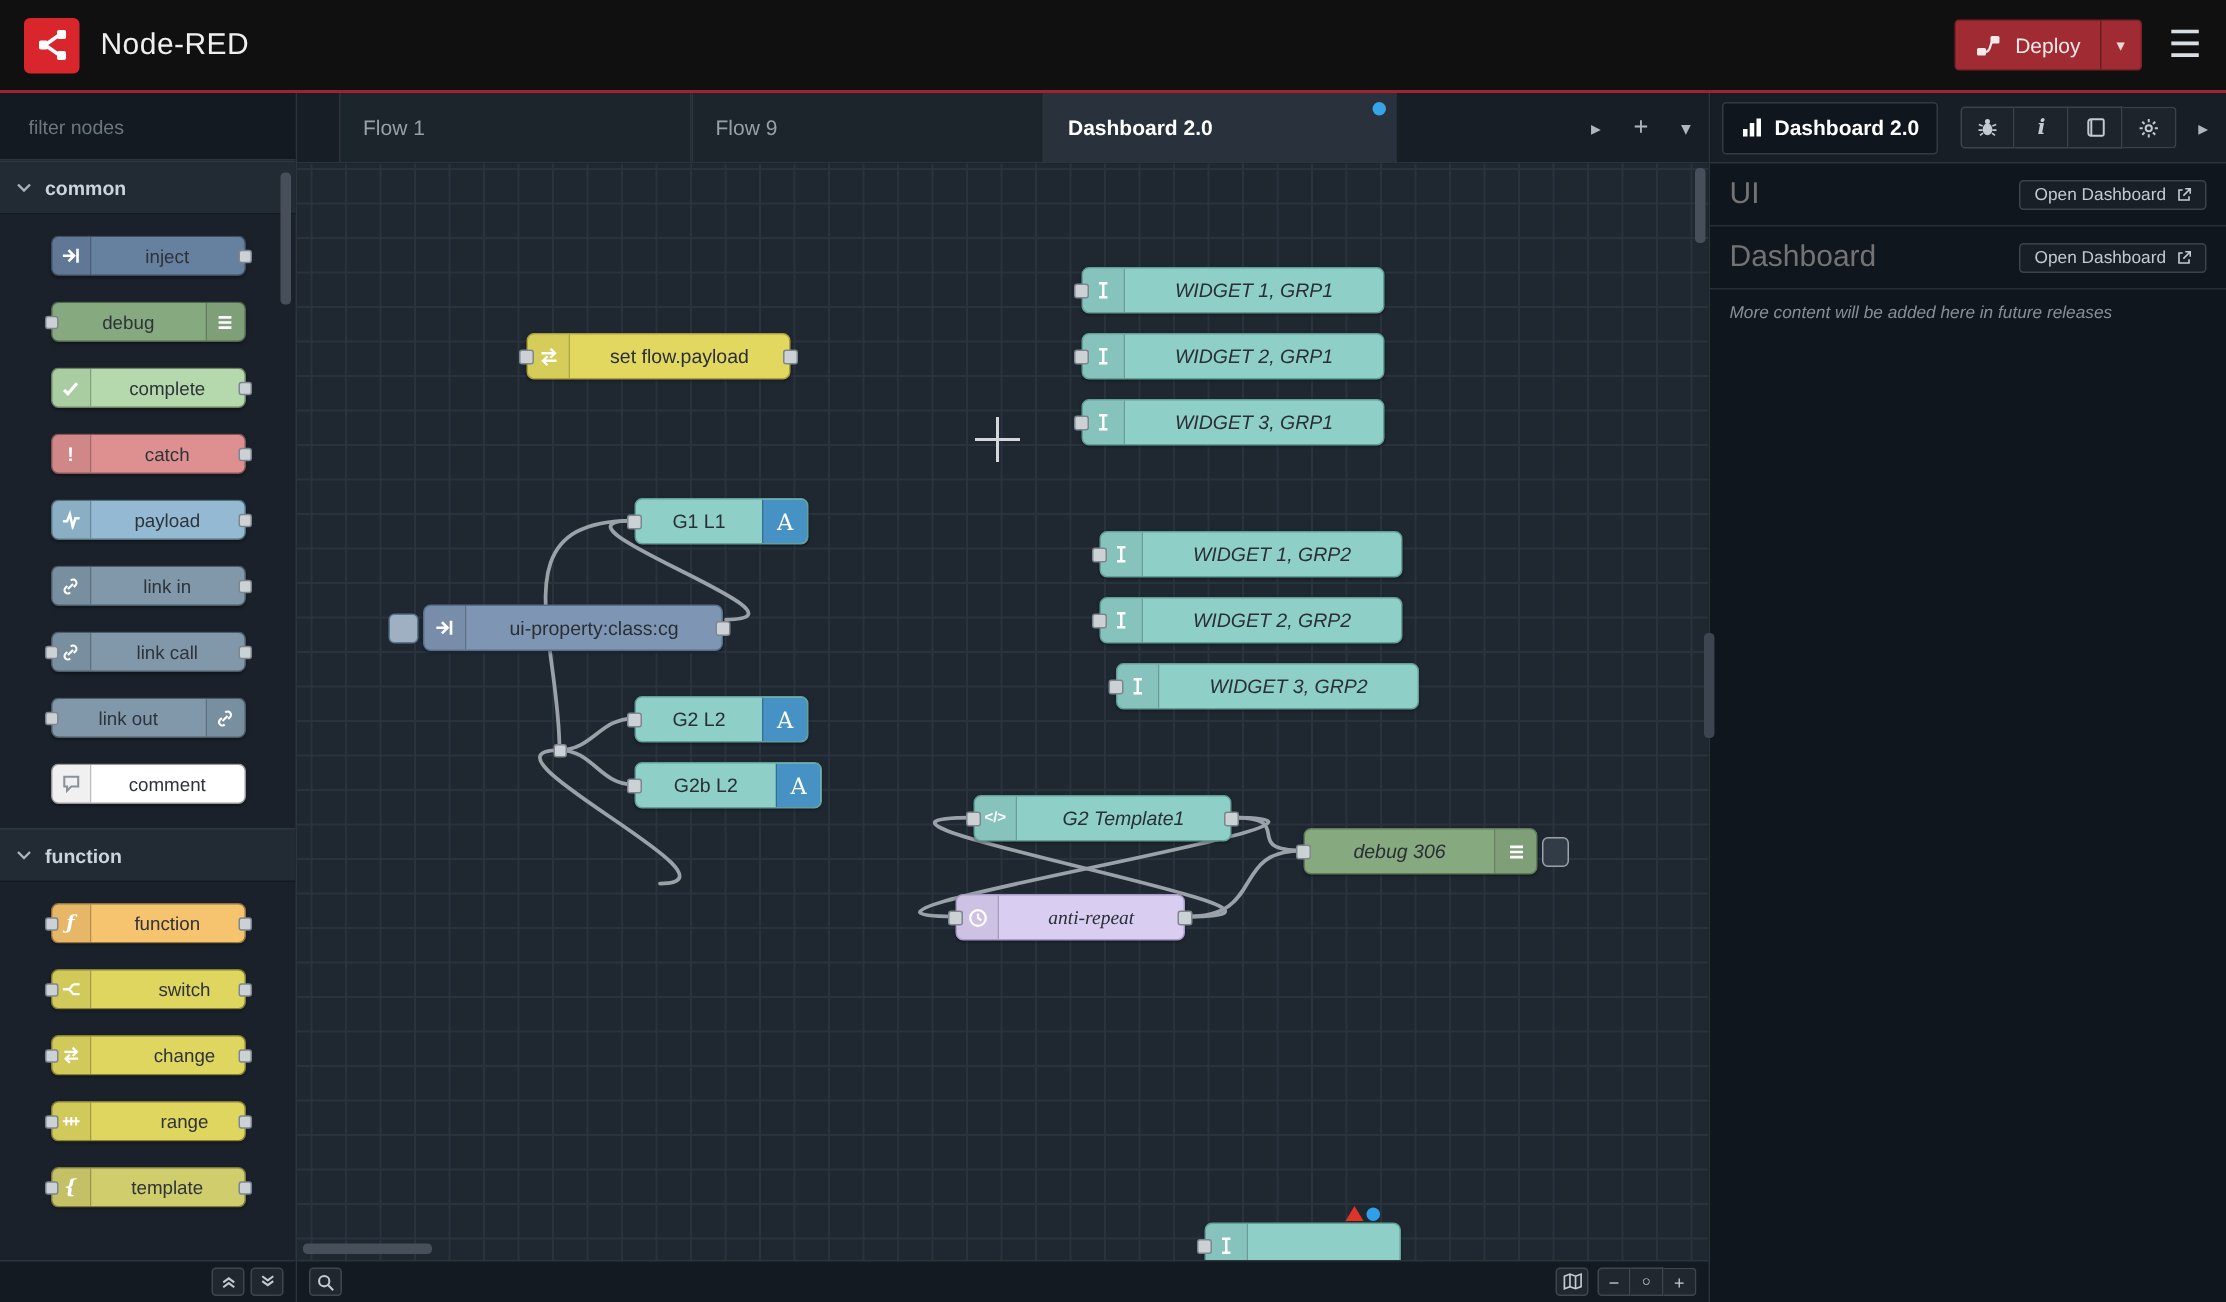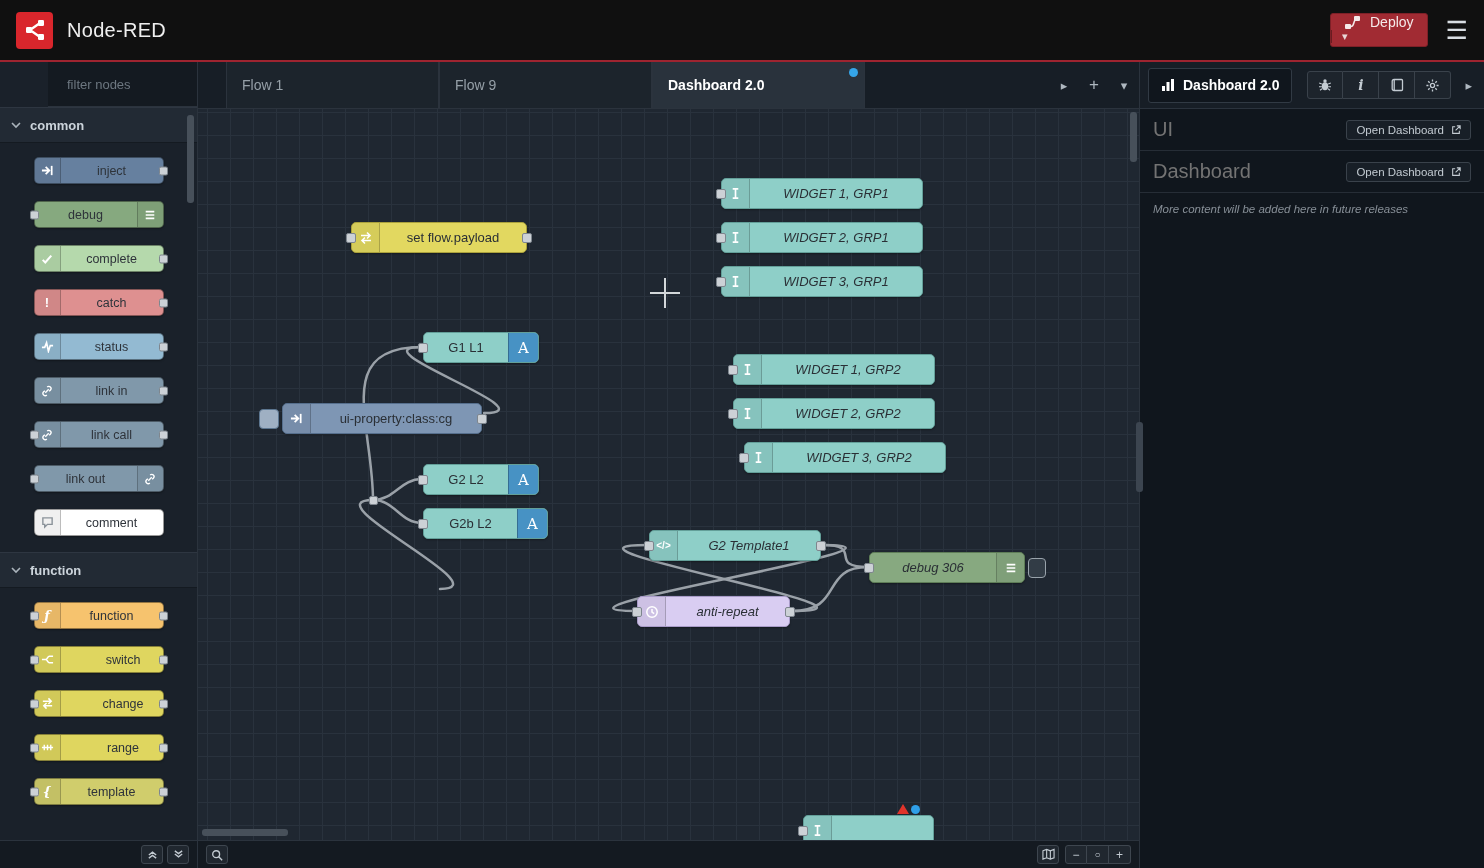--- a/index.html
+++ b/index.html
@@ -8,32 +8,32 @@
   .app { width:1484px; height:868px; display:flex; flex-direction:column; }
 
   
   .header { height:62px; background:#101010; border-bottom:2px solid #9e2430;
             display:flex; align-items:center; padding:0 16px; }
   .logo { width:37px; height:37px; background:#d9262c; border-radius:4px;
           display:flex; align-items:center; justify-content:center; }
   .app-title { color:#efefef; font-size:20px; margin-left:14px; font-weight:500; letter-spacing:.3px; }
   .header-right { margin-left:auto; display:flex; align-items:center; gap:18px; }
   .deploy { display:flex; align-items:stretch; height:34px; background:#a12b33;
-            border:1px solid #7e2027; border-radius:3px; color:#f2dede; cursor:pointer;flex-direction:column; }
+            border:1px solid #7e2027; border-radius:3px; color:#f2dede; cursor:pointer; }
   .deploy-main { display:flex; align-items:center; gap:9px; padding:0 13px; font-size:14px; color:#f5eaea; }
   .deploy-caret { display:flex; align-items:center; padding:0 10px; border-left:1px solid rgba(0,0,0,.35); font-size:11px; color:#e8d8d8; }
   .hamburger { color:#d8dde2; font-size:25px; line-height:1; cursor:pointer; }
 
   
   .main { flex:1; display:flex; min-height:0; }
 
   
   .palette { width:198px; background:#1a212a; border-right:1px solid #2b333d; display:flex; flex-direction:column; }
   .palette-search { height:45px; background:#141a21; border-bottom:1px solid #2b333d;
-                    display:flex; align-items:center; gap:8px; padding:0 11px;margin-left:48px; }
+                    display:flex; align-items:center; gap:8px; padding:0 11px; }
   .palette-search input { flex:1; background:transparent; border:none; outline:none;
                           color:#aab4bd; font-size:13px; font-family:inherit; }
   .palette-search input::placeholder { color:#6d7780; }
   .palette-scroll { flex:1; position:relative; overflow:hidden; }
   .pal-thumb { position:absolute; right:3px; top:8px; width:7px; height:88px; background:#47505a; border-radius:3px; }
   .cat-header { height:36px; background:#222a34; border-top:1px solid #2e3641; border-bottom:1px solid #141a21;
                 display:flex; align-items:center; gap:9px; padding:0 11px;
                 color:#ccd4db; font-size:13px; font-weight:bold; cursor:pointer; }
   .pal-items { display:flex; flex-direction:column; gap:17px; padding:14px 0 16px; align-items:center; }
   .pnode { width:130px; height:27px; border:1px solid rgba(0,0,0,.4); border-radius:5px;
@@ -65,21 +65,21 @@
 
   .palette-footer { height:28px; background:#141a21; border-top:1px solid #2b333d;
                     display:flex; align-items:center; justify-content:flex-end; gap:4px; padding:0 8px; }
   .mini-btn { width:22px; height:19px; background:#20272f; border:1px solid #3e464f; border-radius:3px;
               display:flex; align-items:center; justify-content:center; color:#c3cbd2; font-size:12px; cursor:pointer; }
 
   
   .workspace { flex:1; min-width:0; display:flex; flex-direction:column; }
   .tabbar { height:47px; background:#171e26; border-bottom:1px solid #2b333d; display:flex; align-items:stretch; }
   .tab-spacer { width:28px; }
-  .tab { width:213px; background:#1c242c; border-left:1px solid #2b333d; border-right:1px solid #2b333d;
+  .tab { width:235px; background:#1c242c; border-left:1px solid #2b333d; border-right:1px solid #2b333d;
          display:flex; align-items:center; padding:0 15px; color:#96a0a8; font-size:14px;
          position:relative; cursor:pointer; }
   .tab.active { background:#29323c; color:#ffffff; font-weight:bold; }
   .mod-dot { position:absolute; right:6px; top:6px; width:9px; height:9px; border-radius:50%; background:#35a5e8; }
   .tab-fill { flex:1; }
   .tab-ctl { width:30px; display:flex; align-items:center; justify-content:center;
              color:#aeb7bf; font-size:13px; cursor:pointer; }
 
   .canvas { flex:1; position:relative; overflow:hidden; background-color:#1f2731;
             background-image:linear-gradient(#29323d 1px, transparent 1px),
@@ -93,21 +93,21 @@
   .cnode .ic { width:28px; display:flex; align-items:center; justify-content:center; background:rgba(0,0,0,.055); }
   .cnode .ic.left  { border-right:1px solid rgba(0,0,0,.2); border-radius:4px 0 0 4px; }
   .cnode .ic.right { border-left:1px solid rgba(0,0,0,.2);  border-radius:0 4px 4px 0; }
   .cnode .lbl { flex:1; display:flex; align-items:center; justify-content:center;
                 padding:0 9px; white-space:nowrap; }
   .cnode.italic .lbl { font-style:italic; }
   .c-teal     { background:#8ecfc8; border-color:#639f99; }
   .c-yellow   { background:#e2d860; border-color:#aaa13c; }
   .c-green    { background:#87a980; border-color:#5e7d57; }
   .c-slate    { background:#7e96b4; border-color:#566f8d; }
-  .c-lavender { background:#d9cdf2; border-color:#a89bc8; }
+  .c-lavender { background:#d9cdf2; border-color:#a89bc8;font-family:Liberation Serif, serif; }
   .cport { position:absolute; width:10px; height:10px; background:#ccd1d6; border:1px solid #7e868e;
            border-radius:2px; top:50%; transform:translateY(-50%); cursor:crosshair; }
   .cport.in  { left:-6px; }
   .cport.out { right:-6px; }
   .badge-a { width:30px; background:#4792c4; border-left:1px solid rgba(0,0,0,.25);
              border-radius:0 4px 4px 0; color:#fff; display:flex; align-items:center;
              justify-content:center; font-family:"DejaVu Serif", serif; font-size:15px; }
   .cnode-wrap { position:absolute; display:flex; align-items:center; }
   .cnode-wrap .cnode { position:relative; }
   .inj-btn { width:20px; height:20px; background:#9fb0c3; border:1px solid #5c7690;
@@ -242,21 +242,21 @@
             </span>
             <span class="lbl">catch</span>
             <span class="port out"></span>
           </div>
           <div class="pnode n-status">
             <span class="ic left">
               <svg width="13" height="13" viewBox="0 0 14 14">
                   <path d="M1 8h3l2-5 2 9 2-6h3" stroke="#fff" stroke-width="1.8" fill="none"></path>
                 </svg>
             </span>
-            <span class="lbl">status</span>
+            <span class="lbl">payload</span>
             <span class="port out"></span>
           </div>
           <div class="pnode n-link">
             <span class="ic left">
               <svg width="12" height="12" viewBox="0 0 14 14">
                   <path d="M5 9l4-4" stroke="#fff" stroke-width="1.6"></path>
                   <path d="M7.2 2.3a2.6 2.6 0 013.7 3.7l-1.4 1.4M6.8 11.7a2.6 2.6 0 01-3.7-3.7l1.4-1.4" stroke="#fff" stroke-width="1.6" fill="none"></path>
                 </svg>
             </span>
             <span class="lbl">link in</span>

